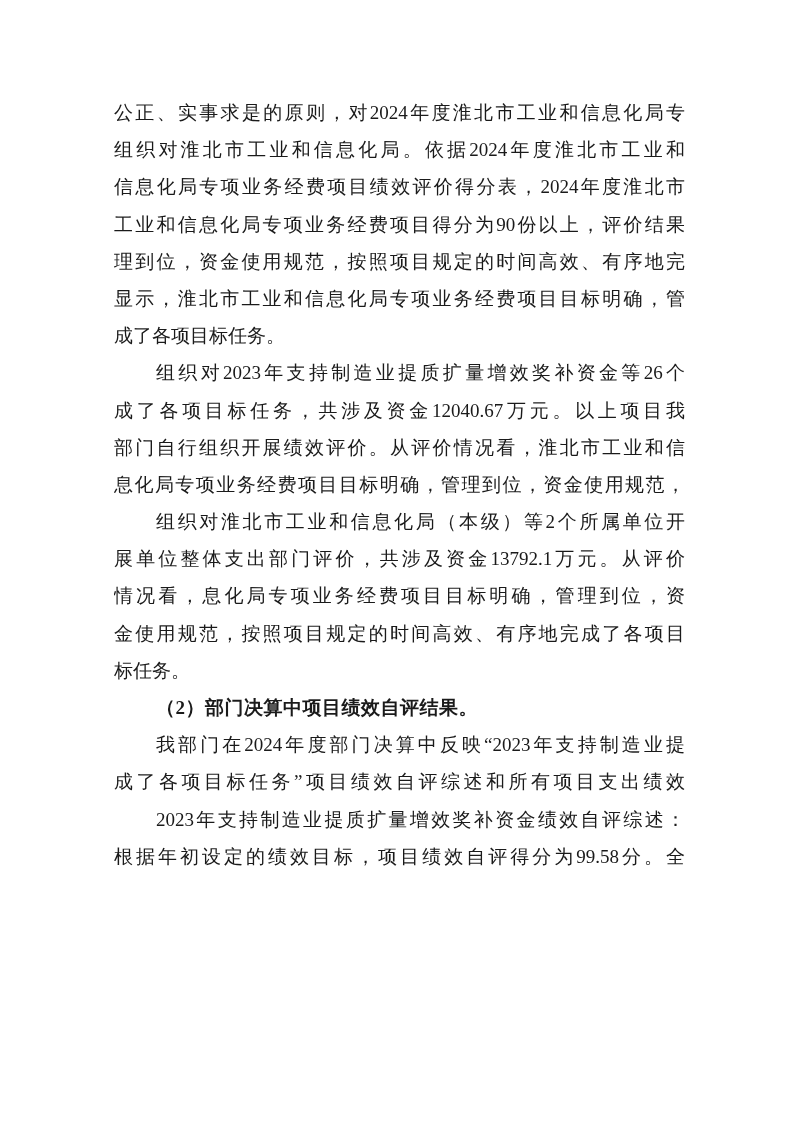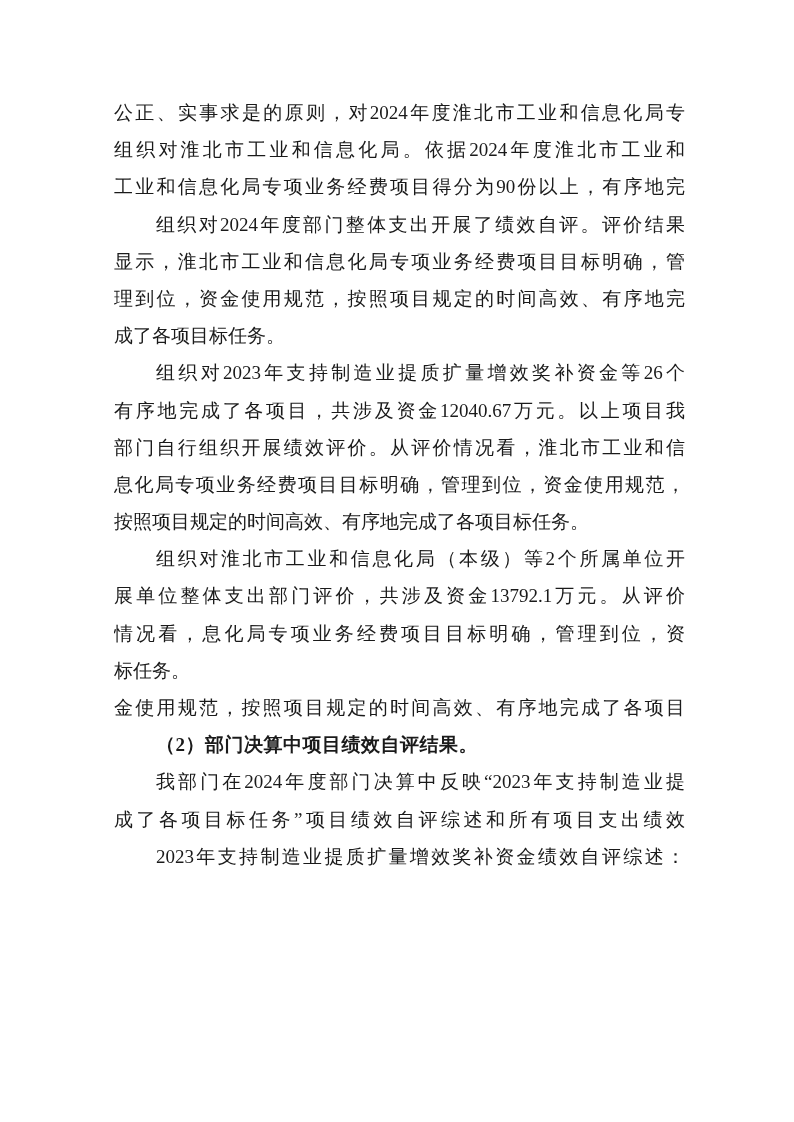--- a/index.html
+++ b/index.html
@@ -45,46 +45,46 @@
   }
 </style>
 </head>
 <body>
 
 <div class="page">
   <div class="text-block">
       <div class="paragraph">
         <div class="line">公正、实事求是的原则，对2024年度淮北市工业和信息化局专</div>
         <div class="line">组织对淮北市工业和信息化局。依据2024年度淮北市工业和</div>
-        <div class="line">工业和信息化局专项业务经费项目得分为90份以上，有序地完</div>
+        <div class="line">信息化局专项业务经费项目绩效评价得分表，2024年度淮北市</div>
+        <div class="line">工业和信息化局专项业务经费项目得分为90份以上，评价结果</div>
       </div>
       <div class="paragraph">
-        <div class="line indent">组织对2024年度部门整体支出开展了绩效自评。评价结果</div>
+        <div class="line">理到位，资金使用规范，按照项目规定的时间高效、有序地完</div>
         <div class="line">显示，淮北市工业和信息化局专项业务经费项目目标明确，管</div>
-        <div class="line">理到位，资金使用规范，按照项目规定的时间高效、有序地完</div>
         <div class="line para-end">成了各项目标任务。</div>
       </div>
       <div class="paragraph">
         <div class="line indent">组织对2023年支持制造业提质扩量增效奖补资金等26个</div>
-        <div class="line">有序地完成了各项目，共涉及资金12040.67万元。以上项目我</div>
+        <div class="line">成了各项目标任务，共涉及资金12040.67万元。以上项目我</div>
         <div class="line">部门自行组织开展绩效评价。从评价情况看，淮北市工业和信</div>
         <div class="line">息化局专项业务经费项目目标明确，管理到位，资金使用规范，</div>
-        <div class="line para-end">按照项目规定的时间高效、有序地完成了各项目标任务。</div>
       </div>
       <div class="paragraph">
         <div class="line indent">组织对淮北市工业和信息化局（本级）等2个所属单位开</div>
         <div class="line">展单位整体支出部门评价，共涉及资金13792.1万元。从评价</div>
         <div class="line">情况看，息化局专项业务经费项目目标明确，管理到位，资</div>
+        <div class="line">金使用规范，按照项目规定的时间高效、有序地完成了各项目</div>
         <div class="line para-end">标任务。</div>
-        <div class="line">金使用规范，按照项目规定的时间高效、有序地完成了各项目</div>
       </div>
       <div class="paragraph heading">
         <div class="line indent para-end">（2）部门决算中项目绩效自评结果。</div>
       </div>
       <div class="paragraph">
         <div class="line indent">我部门在2024年度部门决算中反映“2023年支持制造业提</div>
         <div class="line">成了各项目标任务”项目绩效自评综述和所有项目支出绩效</div>
       </div>
       <div class="paragraph">
         <div class="line indent">2023年支持制造业提质扩量增效奖补资金绩效自评综述：</div>
+        <div class="line">根据年初设定的绩效目标，项目绩效自评得分为99.58分。全</div>
       </div>
     </div>
 </div>
 
 </body></html>

